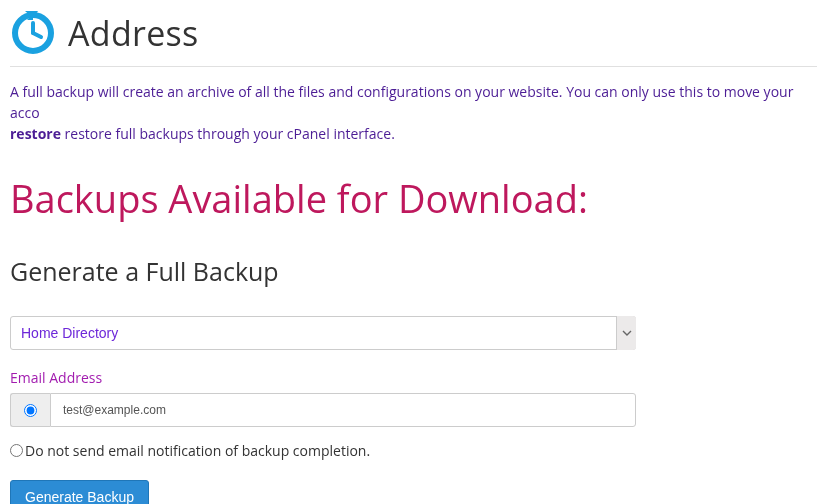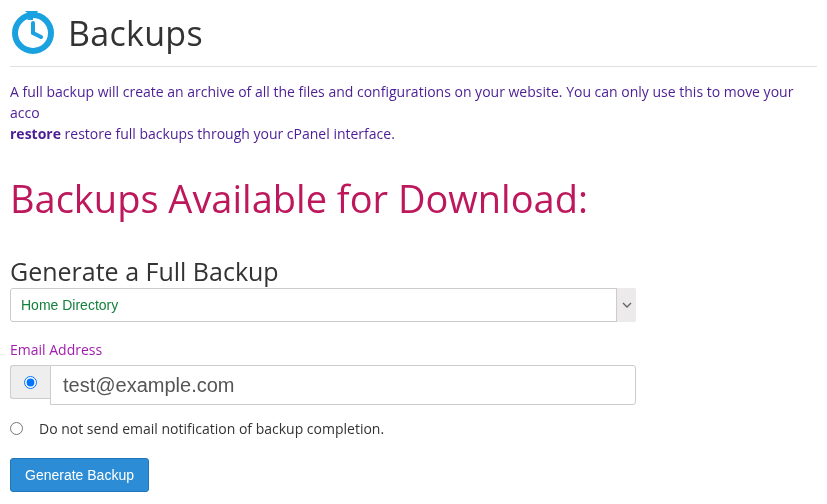--- a/index.html
+++ b/index.html
@@ -35,42 +35,42 @@
     .section-title {
       font-size: 38px;
       font-weight: 400;
       color: #be185d;
       margin-bottom: 30px;
     }
     .subsection-title {
       font-size: 25px;
       font-weight: 400;
       color: #333;
-      margin-bottom: 0;
+      margin-bottom: 28px;
     }
     .field-label {
       font-size: 14px;
       font-weight: 700;
       color: #333;
       margin-bottom: 6px;
       display: block;
     }
     .select-wrap {
       position: relative;
       width: 626px;
       margin-bottom: 18px;
     }
     .select-input {
       width: 100%;
       height: 34px;
       border: 1px solid #ccc;
       border-radius: 3px;
       background: #fff;
       font-size: 14px;
-      color: #15803d;
+      color: #6d28d9;
       padding: 6px 34px 6px 10px;
       appearance: none;
       -webkit-appearance: none;
       cursor: pointer;
     }
     .select-chevron {
       position: absolute;
       right: 0;
       top: 0;
       width: 20px;
@@ -96,32 +96,32 @@
       border-right: none;
       border-radius: 3px 0 0 3px;
       background: #eee;
       display: flex;
       align-items: center;
       justify-content: center;
     }
     .radio-box input { cursor: pointer; }
     .email-input {
       flex: 1;
-      height: 40px;
+      height: 34px;
       border: 1px solid #ccc;
       border-radius: 0 3px 3px 0;
       padding: 6px 12px;
-      font-size: 20px;
+      font-size: 12px;
       color: #555;
       background: #fff;
     }
     .radio-line {
       display: flex;
       align-items: center;
-      gap: 16px;
+      gap: 2px;
       margin-bottom: 20px;
       font-size: 14px;
       color: #333;
     }
     .radio-line input { cursor: pointer; }
     .btn-primary {
       background: #2c8cd5;
       border: 1px solid #1f76b8;
       color: #fff;
       font-size: 14px;
@@ -144,21 +144,21 @@
 <div class="header">
   <span class="header-icon">
     <svg width="46" height="46" viewBox="0 0 46 46">
       <circle cx="23" cy="23" r="18" fill="none" stroke="#1aa1e0" stroke-width="6"></circle>
       <path d="M 23 4 L 17 10 L 23 10 Z" fill="#1aa1e0"></path>
       <path d="M 15 -1 L 28 -1 L 23 6 Z" fill="#1aa1e0" transform="translate(0,2)"></path>
       <line x1="23" y1="23" x2="23" y2="13" stroke="#1aa1e0" stroke-width="4" stroke-linecap="round"></line>
       <line x1="23" y1="23" x2="31" y2="27" stroke="#1aa1e0" stroke-width="4" stroke-linecap="round"></line>
     </svg>
   </span>
-  <h1 class="page-title">Backups</h1>
+  <h1 class="page-title">Address</h1>
 </div>
 
 <p class="intro">
   <span>A full backup will create an archive of all the files and configurations on your website. You can only use this to move your acco</span><br>
   <span class="cannot">restore</span><span> restore full backups through your cPanel interface.</span>
 </p>
 
 <h2 class="section-title">Backups Available for Download:</h2>
 
 <h3 class="subsection-title">Generate a Full Backup</h3>

